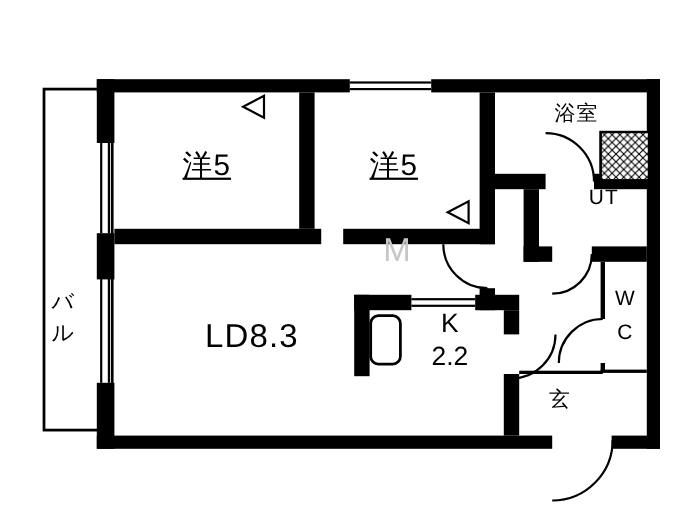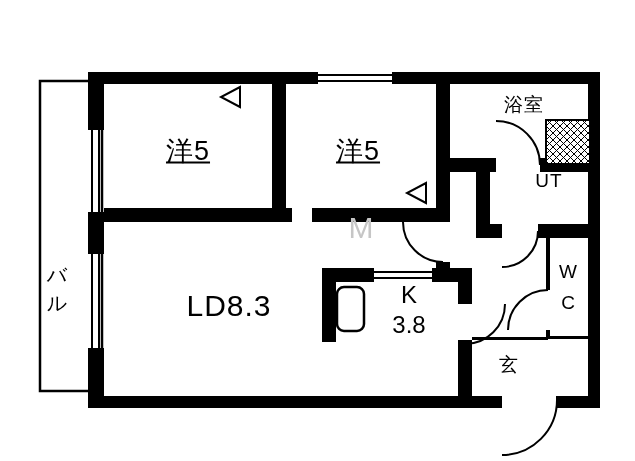--- a/index.html
+++ b/index.html
@@ -130,21 +130,21 @@
 
   <div class="lbl lbl-vert lbl-wc" style="left:568px;top:287px;">
     <span>W</span>
     <span>C</span>
   </div>
 
   <div class="lbl lbl-ld" style="left:229px;top:306px;">LD8.3</div>
 
   <div class="lbl lbl-k" style="left:409px;top:310px;">
     <div>K</div>
-    <div>3.8</div>
+    <div>2.2</div>
   </div>
 
   <div class="lbl lbl-sm" style="left:509px;top:364px;">玄</div>
 
   <div class="lbl lbl-vert" style="left:57px;top:289px;">
     <span>バ</span>
     <span>ル</span>
   </div>
 
   <div class="watermark" style="left:362px;top:228px;">M</div>

